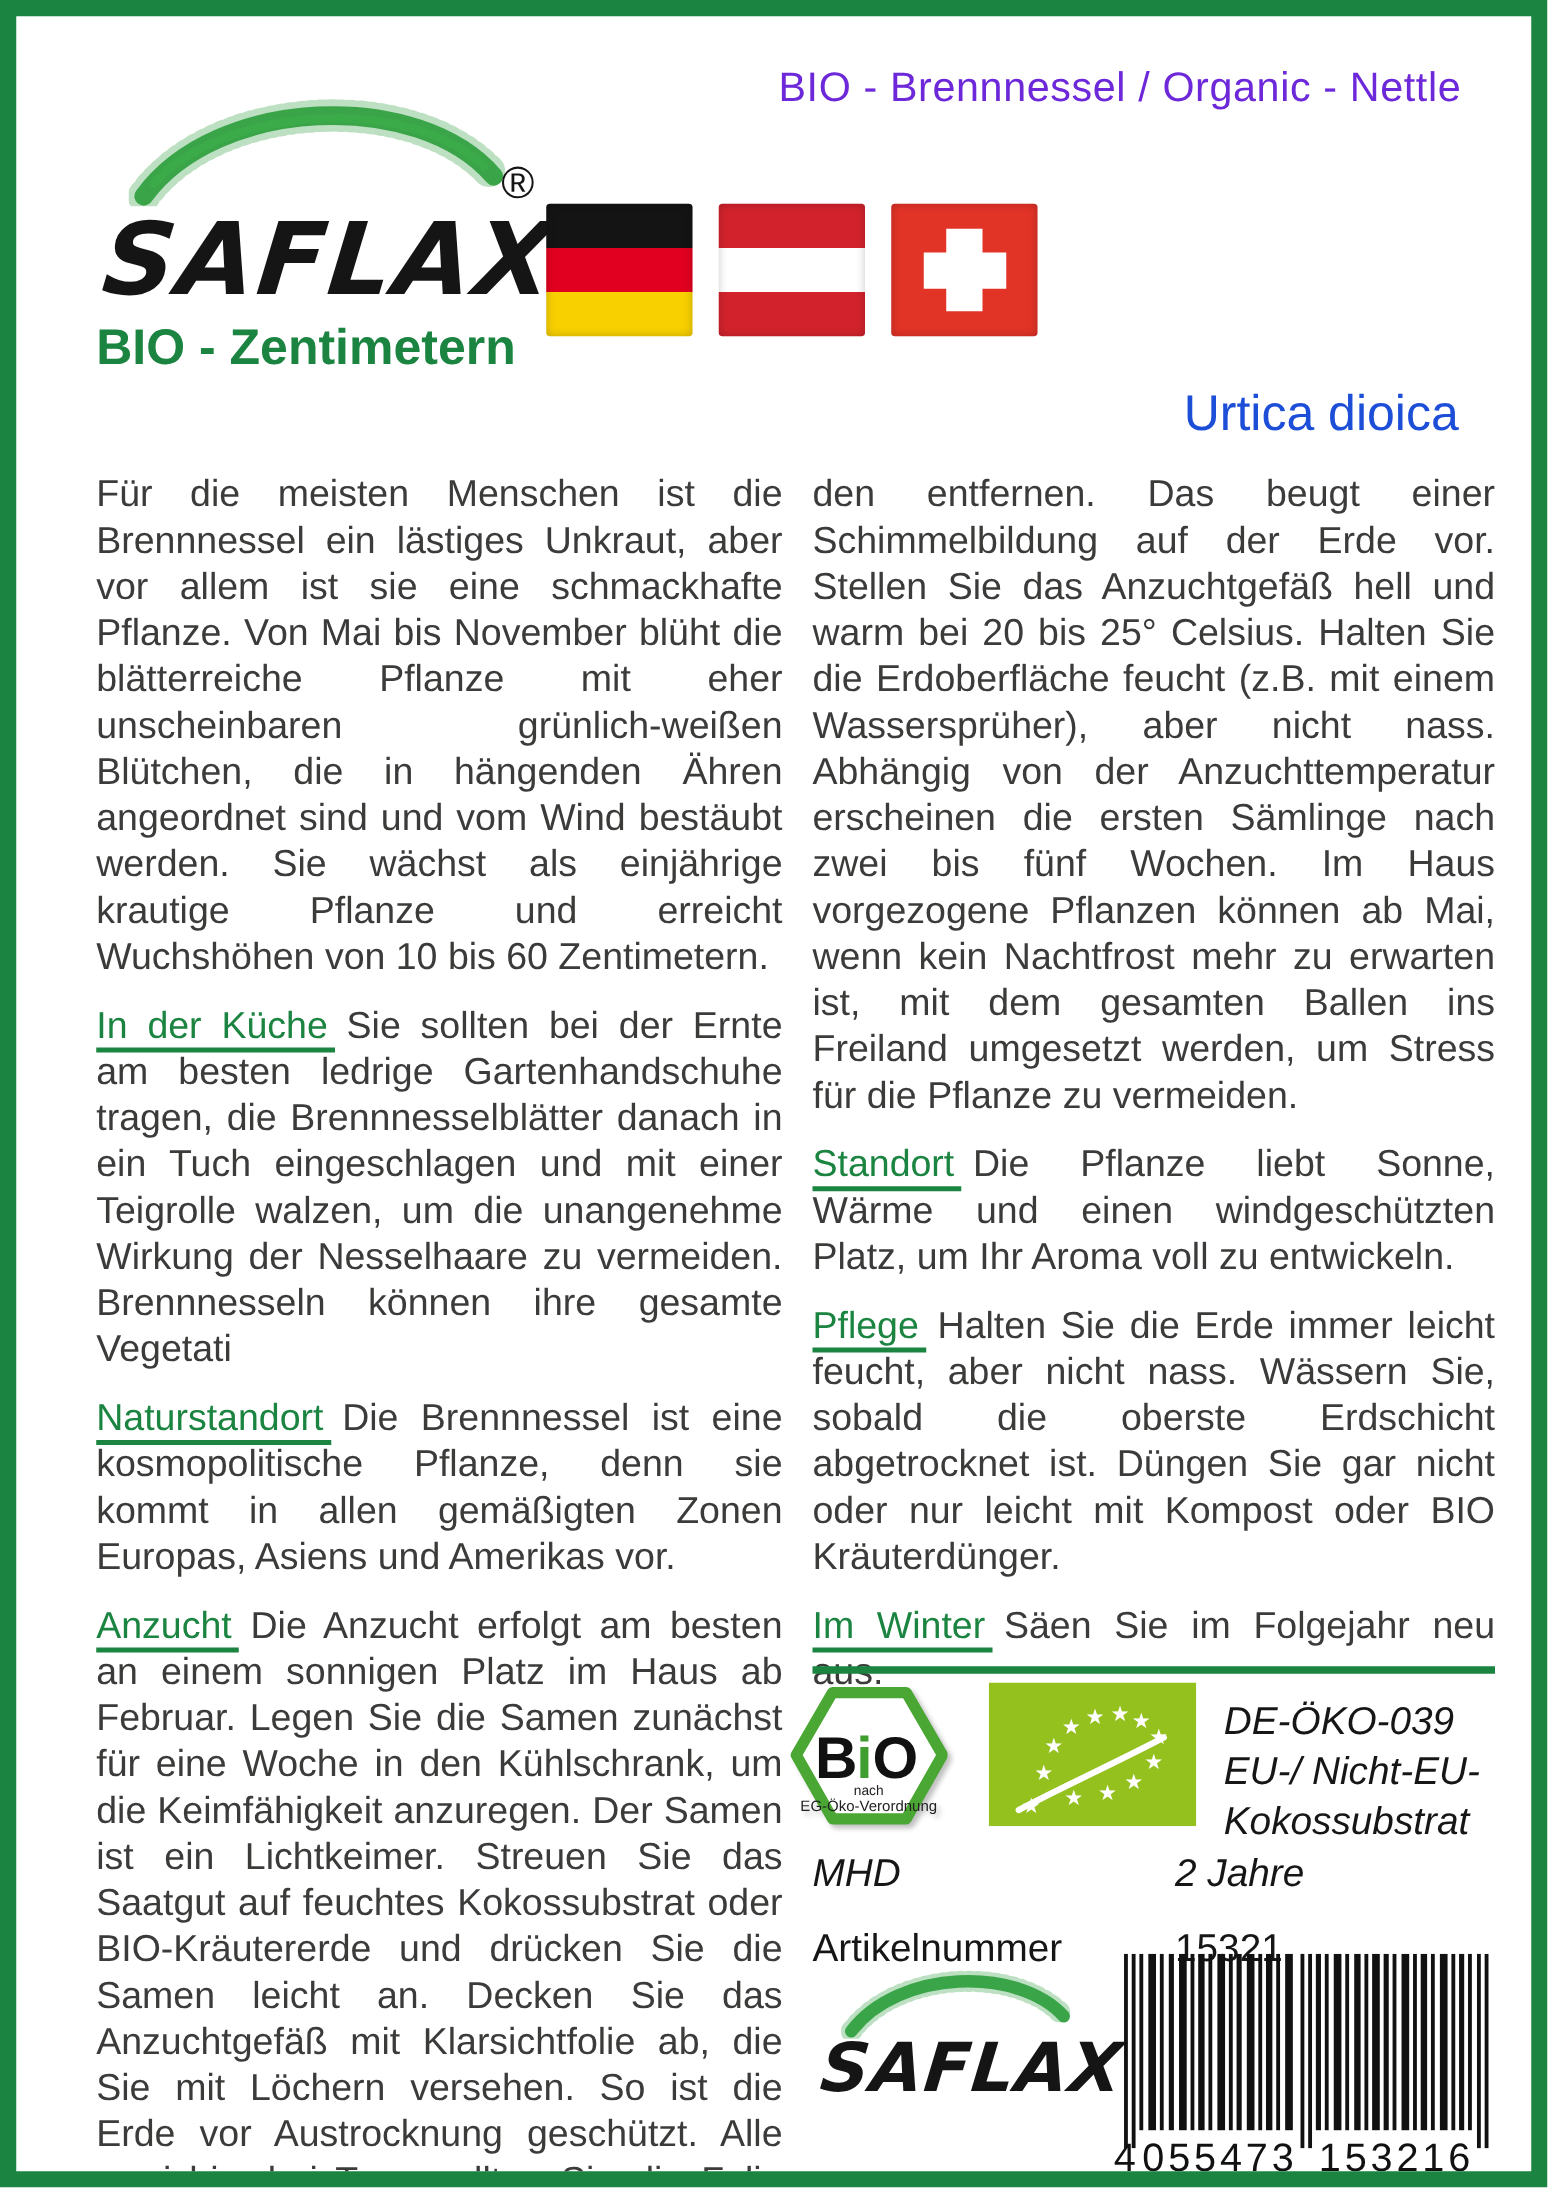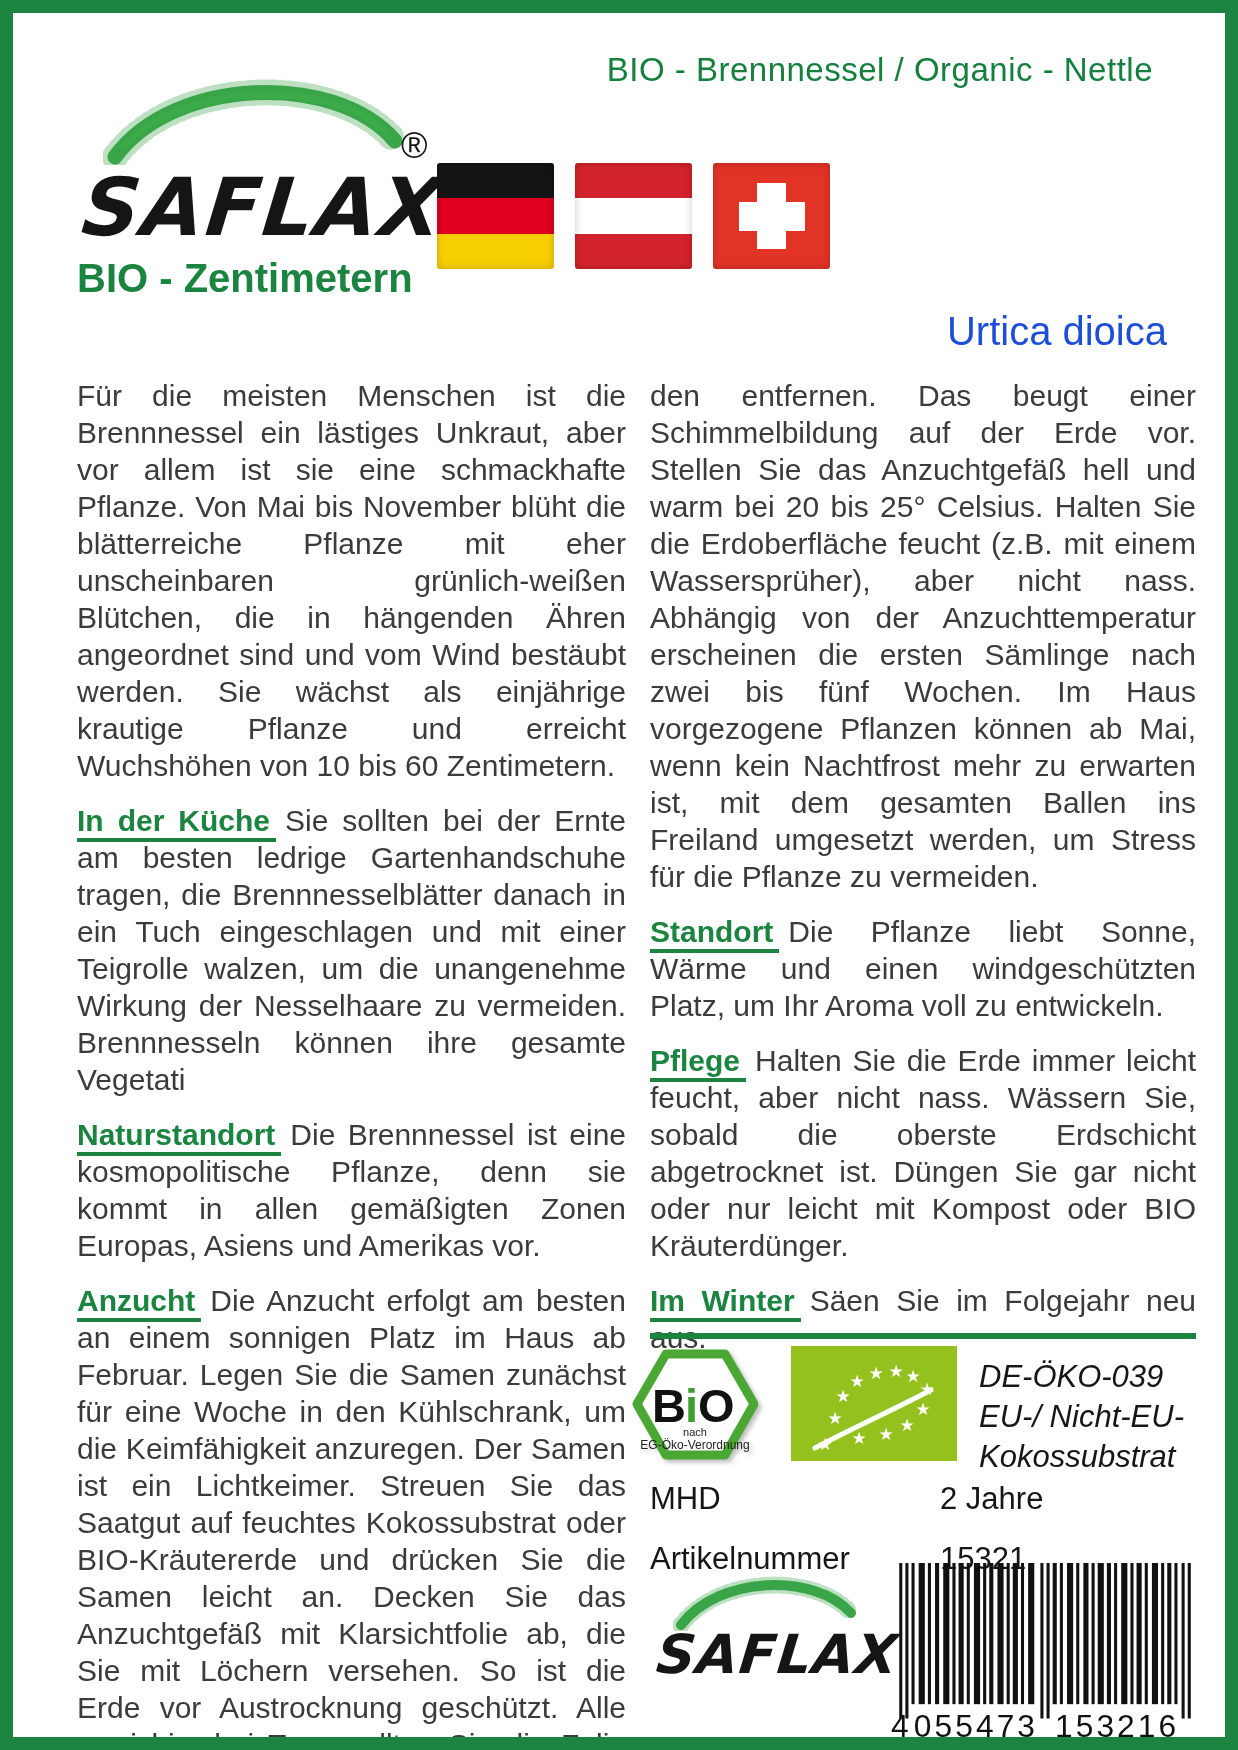--- a/index.html
+++ b/index.html
@@ -2,21 +2,21 @@
 <html lang="de"><head>
 <meta charset="utf-8">
 <style>
   html,body{margin:0;padding:0;background:#ffffff;}
   .page{
     position:relative;width:1238px;height:1750px;box-sizing:border-box;
     border:13px solid #1a8440;background:#fff;overflow:hidden;
     font-family:"Liberation Sans",sans-serif;color:#3b3b3a;
   }
   
-  .top-right-name{position:absolute;top:38px;right:72px;font-size:33px;color:#15803d;letter-spacing:.5px;}
+  .top-right-name{position:absolute;top:38px;right:56px;font-size:33px;color:#6d28d9;letter-spacing:.5px;}
   .logo-arc{position:absolute;left:90px;top:56px;width:302px;height:96px;}
   .brand-big{
     position:absolute;left:70px;top:148px;font-size:80px;font-weight:bold;font-style:italic;
     font-family:"DejaVu Sans",sans-serif;color:#151515;transform:skewX(-6deg);letter-spacing:2px;
   }
   .registered{position:absolute;left:388px;top:112px;font-size:36px;color:#151515;}
   .flags{position:absolute;left:424px;top:150px;display:flex;gap:21px;}
   .flag{position:relative;width:117px;height:106px;border-radius:3px;box-shadow:inset 0 0 8px rgba(0,0,0,.22);overflow:hidden;}
   .flag-de{background:linear-gradient(180deg,#141414 0 33.4%,#e1001f 33.4% 66.7%,#f8d000 66.7% 100%);}
   .flag-at{background:linear-gradient(180deg,#d2232c 0 33.4%,#ffffff 33.4% 66.7%,#d2232c 66.7% 100%);}
@@ -24,30 +24,30 @@
   .flag-ch::before{content:"";position:absolute;left:44px;top:20px;width:29px;height:66px;background:#fff;}
   .flag-ch::after{content:"";position:absolute;left:26px;top:39px;width:66px;height:29px;background:#fff;}
   
   .title{position:absolute;left:64px;top:243px;font-size:40px;font-weight:bold;color:#1a8440;}
   .subtitle{position:absolute;right:58px;top:296px;font-size:40px;color:#1d4ed8;}
   
   .col{position:absolute;top:364px;font-size:30px;line-height:37px;text-align:justify;color:#3b3b3a;}
   .col-left{left:64px;width:549px;}
   .col-right{left:637px;width:546px;}
   .para{margin:0 0 18px 0;}
-  .run-head{color:#1a8440;font-weight:bold;border-bottom:4px solid #1a8440;padding-right:6px;margin-right:9px;padding-bottom:1px;}
+  .run-head{color:#1a8440;font-weight:normal;border-bottom:4px solid #1a8440;padding-right:6px;margin-right:9px;padding-bottom:1px;}
   
   .footer-rule{position:absolute;left:637px;top:1320px;width:546px;height:6px;background:#1a8440;}
   .bio-seal{position:absolute;left:619px;top:1332px;width:126px;height:119px;filter:drop-shadow(3px 3px 2px rgba(0,0,0,.25));}
   .eu-logo{position:absolute;left:778px;top:1333px;width:166px;height:115px;}
   .eu-code{position:absolute;left:966px;top:1344px;font-size:31px;line-height:40px;color:#161616;font-style:italic;}
   .eu-code span{display:block;}
   .meta-label{position:absolute;left:637px;font-size:31px;color:#161616;}
   .meta-value{position:absolute;left:927px;font-size:31px;color:#161616;}
-  .row-mhd{top:1468px;}
+  .row-mhd{top:1468px;font-style:italic;}
   .row-art{top:1528px;}
   .logo-arc-small{position:absolute;left:660px;top:1556px;width:186px;height:62px;}
   .brand-small{
     position:absolute;left:644px;top:1610px;font-size:54px;font-weight:bold;font-style:italic;
     font-family:"DejaVu Sans",sans-serif;color:#151515;transform:skewX(-6deg);letter-spacing:1px;
   }
   .barcode{position:absolute;left:878px;top:1550px;width:307px;height:178px;}
   .barcode text{font-family:"Liberation Sans",sans-serif;font-size:31px;fill:#111;}
   .bio-seal text{font-family:"Liberation Sans",sans-serif;}
 </style>

